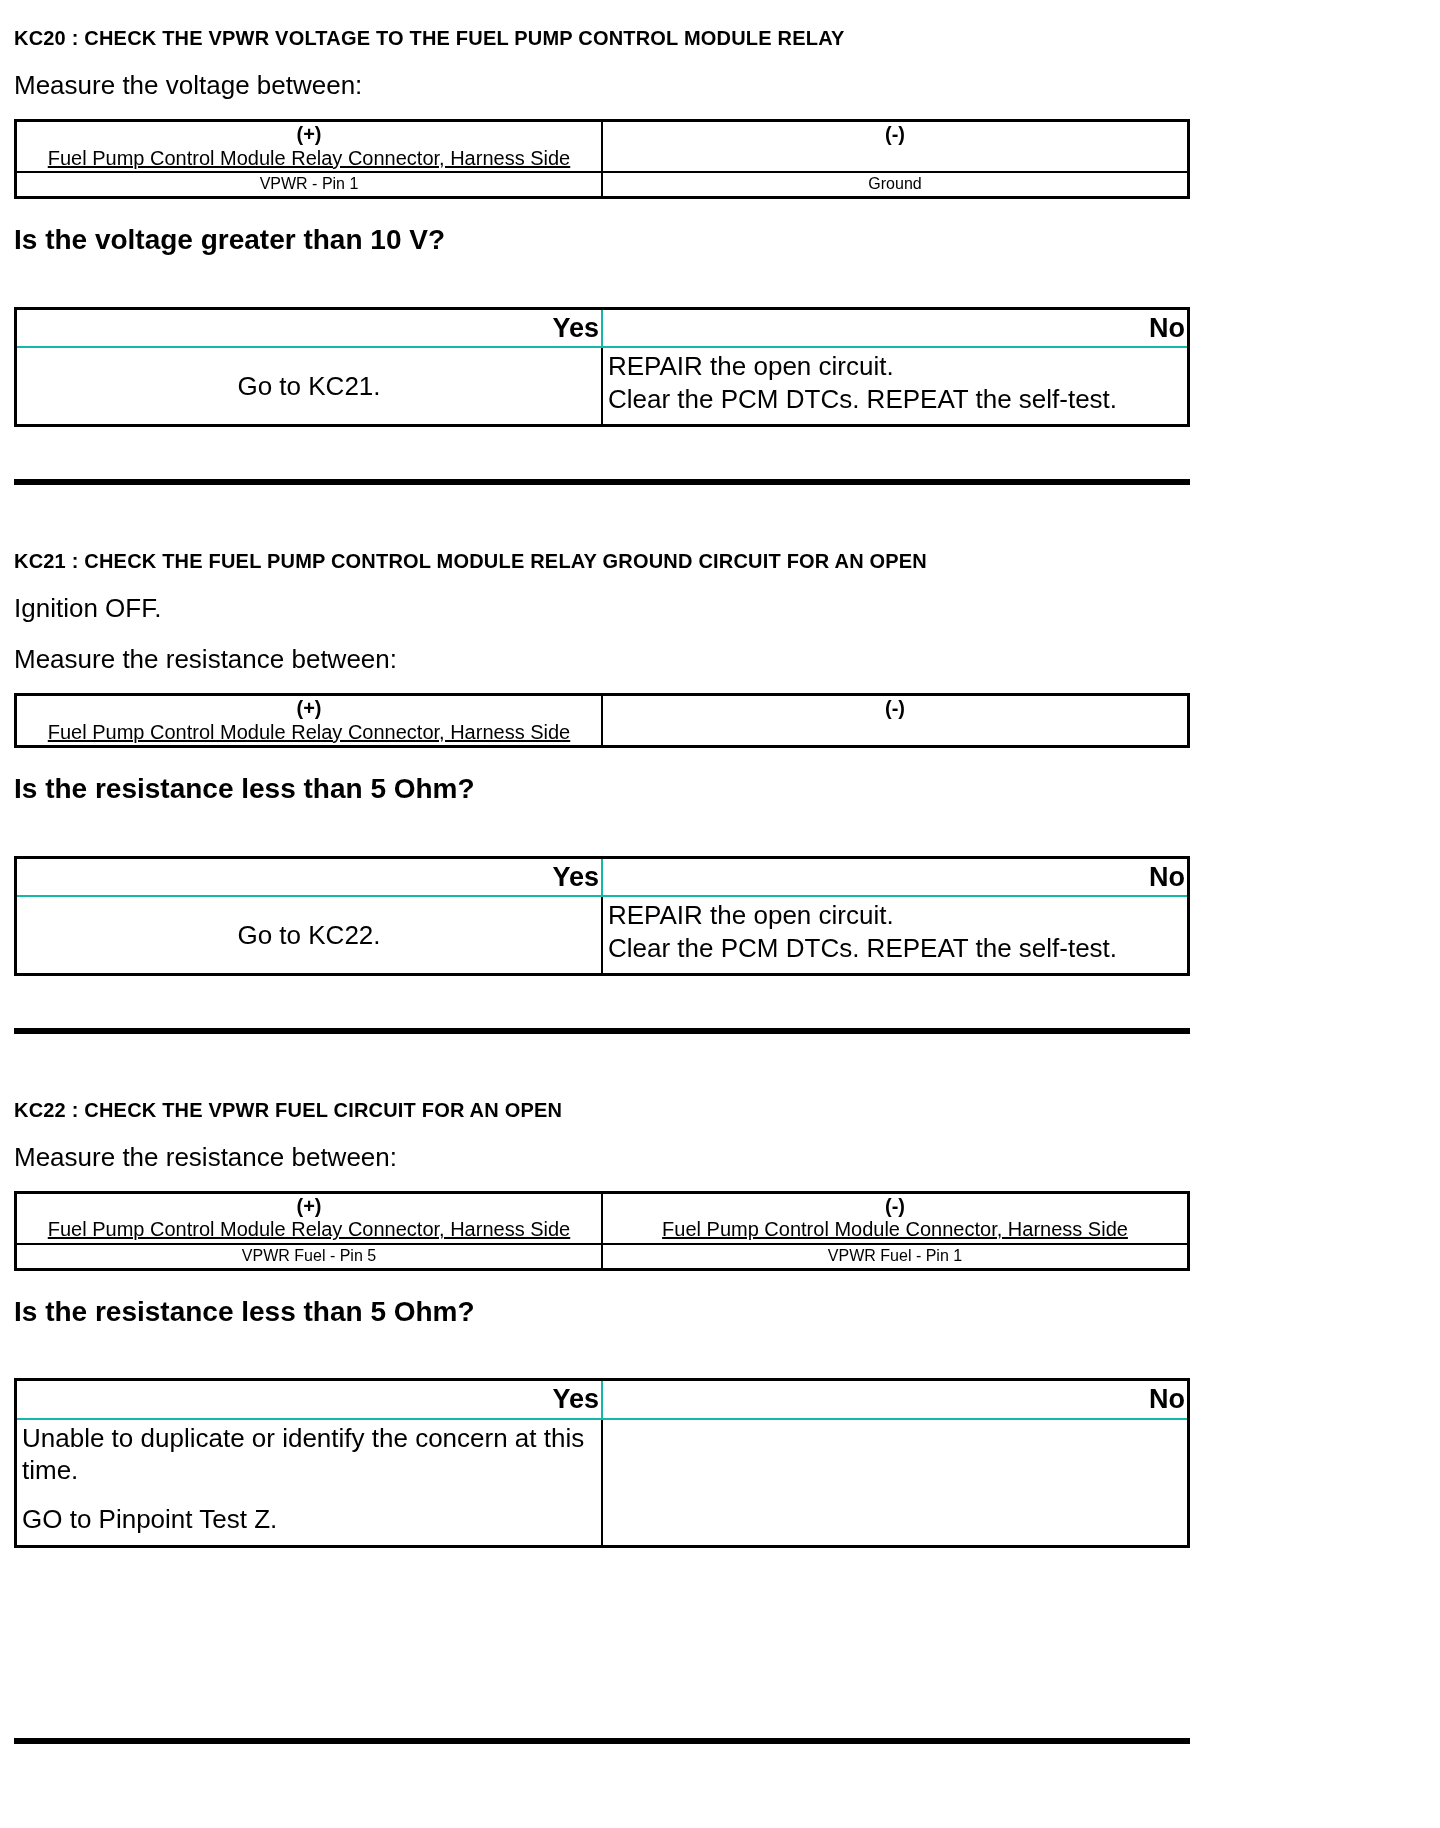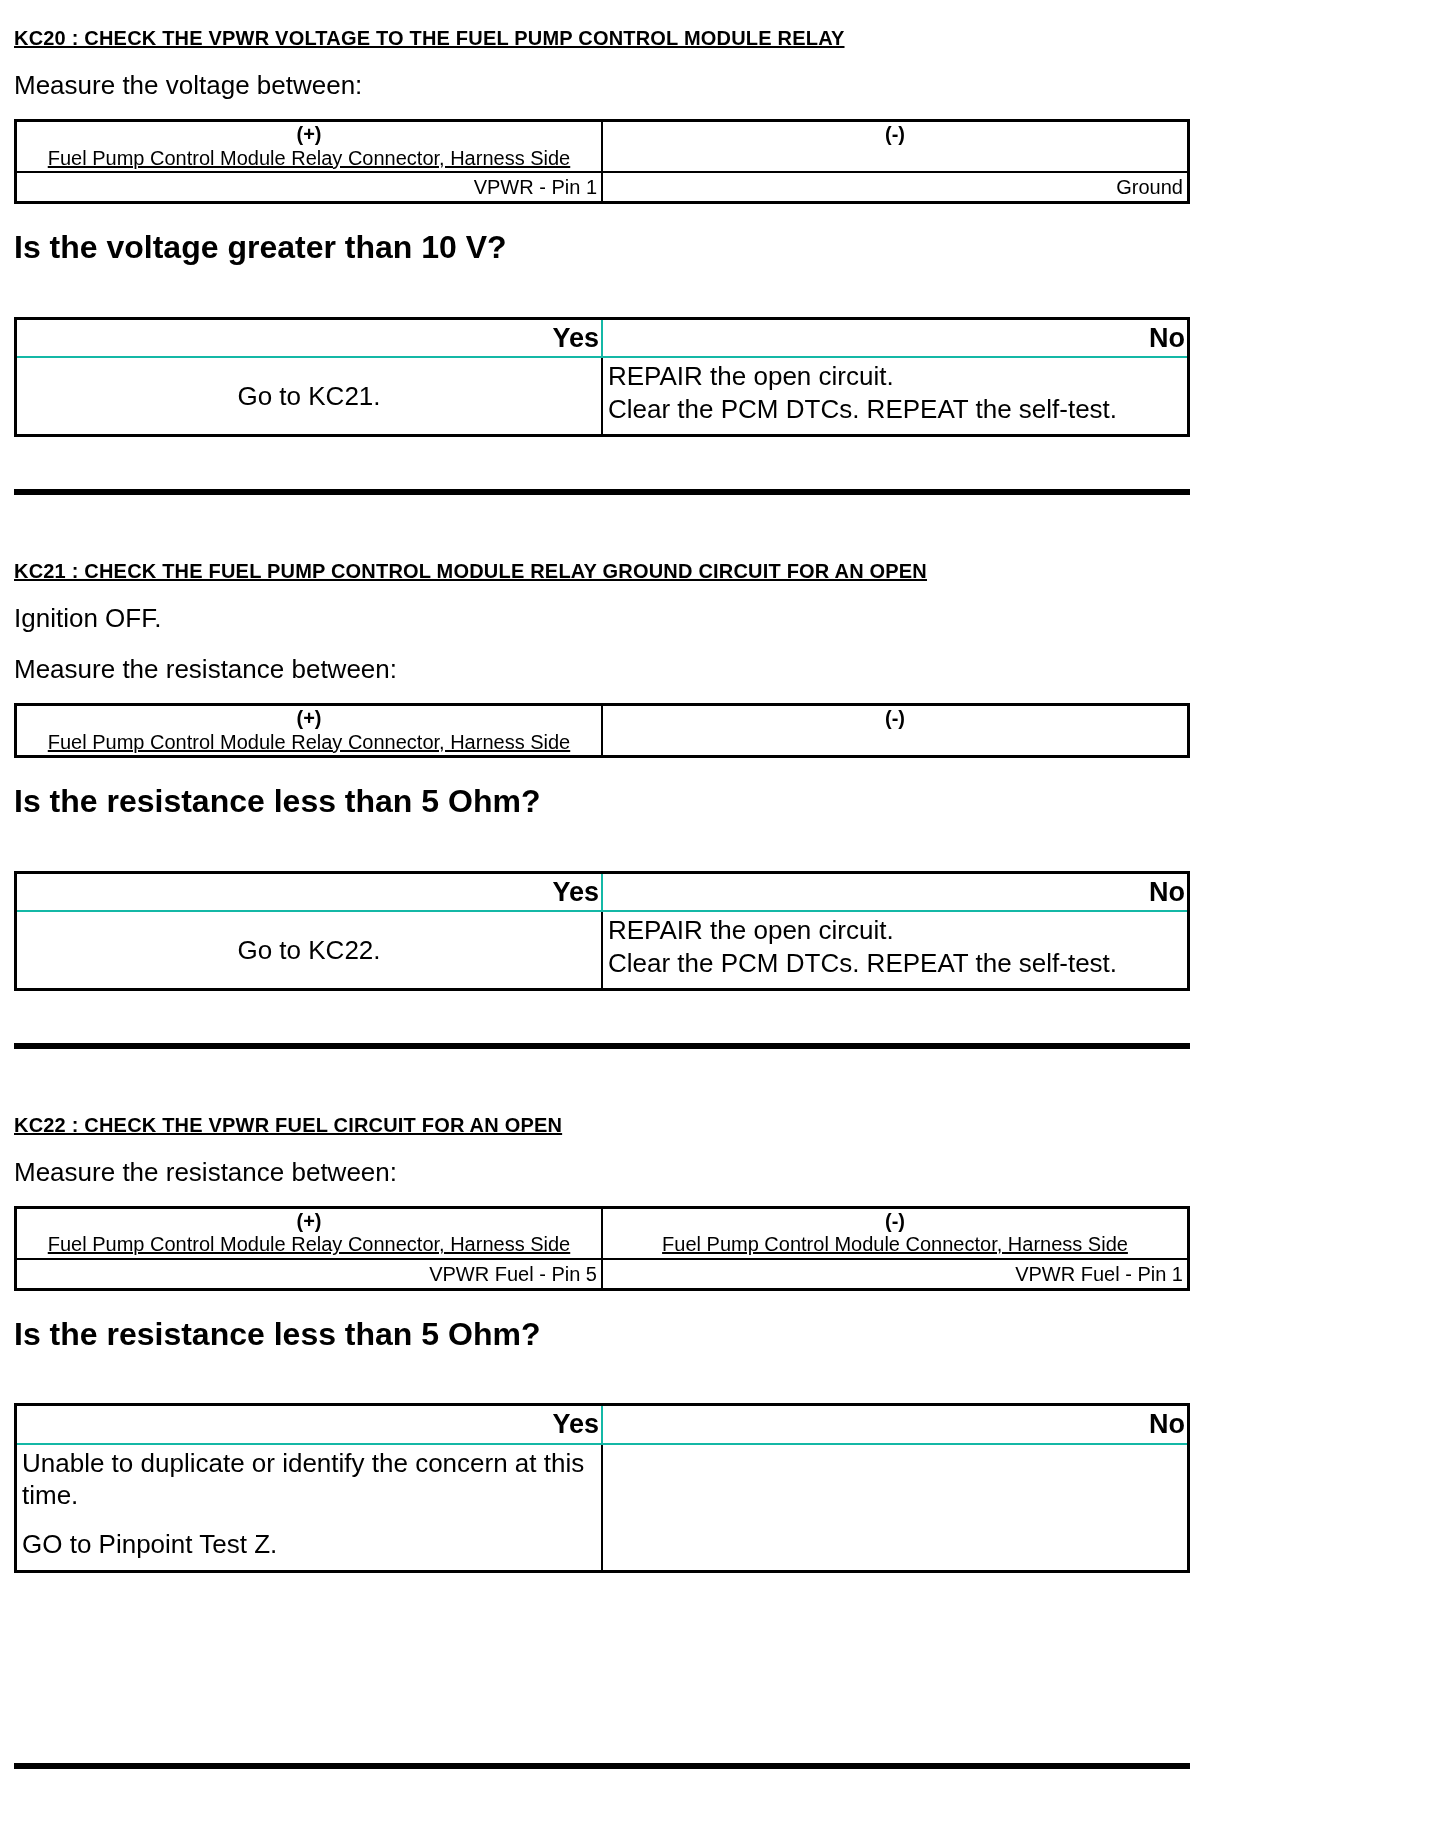--- a/index.html
+++ b/index.html
@@ -10,45 +10,44 @@
     min-height: 1828px;
     padding: 26px 250px 30px 14px;
     background: #ffffff;
   }
   .section-title {
     font-size: 20px;
     font-weight: 700;
     margin: 0;
     line-height: 1.2;
     letter-spacing: 0.2px;
-    text-decoration: underline;
   }
   .body-line {
     font-size: 26px;
     margin: 20px 0 0 0;
     line-height: 1.2;
   }
   .question {
-    font-size: 32px;
+    font-size: 28px;
     font-weight: 700;
     margin: 24px 0 0 0;
     line-height: 1.2;
   }
   table { border-collapse: collapse; width: 100%; table-layout: fixed; }
   .measure { margin-top: 18px; border: 3px solid #000; }
   .measure th, .measure td {
     border: 2px solid #000;
     width: 50%;
     text-align: center;
     padding: 1px 4px;
   }
   .measure th { font-weight: 400; vertical-align: top; }
   .measure .sign { font-weight: 700; font-size: 20px; line-height: 1.18; }
   .measure .desc { font-size: 20px; line-height: 1.18; text-decoration: underline; }
-  .measure td { font-size: 20px; line-height: 1.3; text-align: right; }
+  .measure td { font-size: 16px; line-height: 1.3; }
   .decision { margin-top: 50px; border: 3px solid #000; }
   .decision th {
     border: 2px solid #14b8a6;
     width: 50%;
     font-size: 27px;
     font-weight: 700;
     text-align: right;
     padding: 2px;
     line-height: 1.2;
   }

